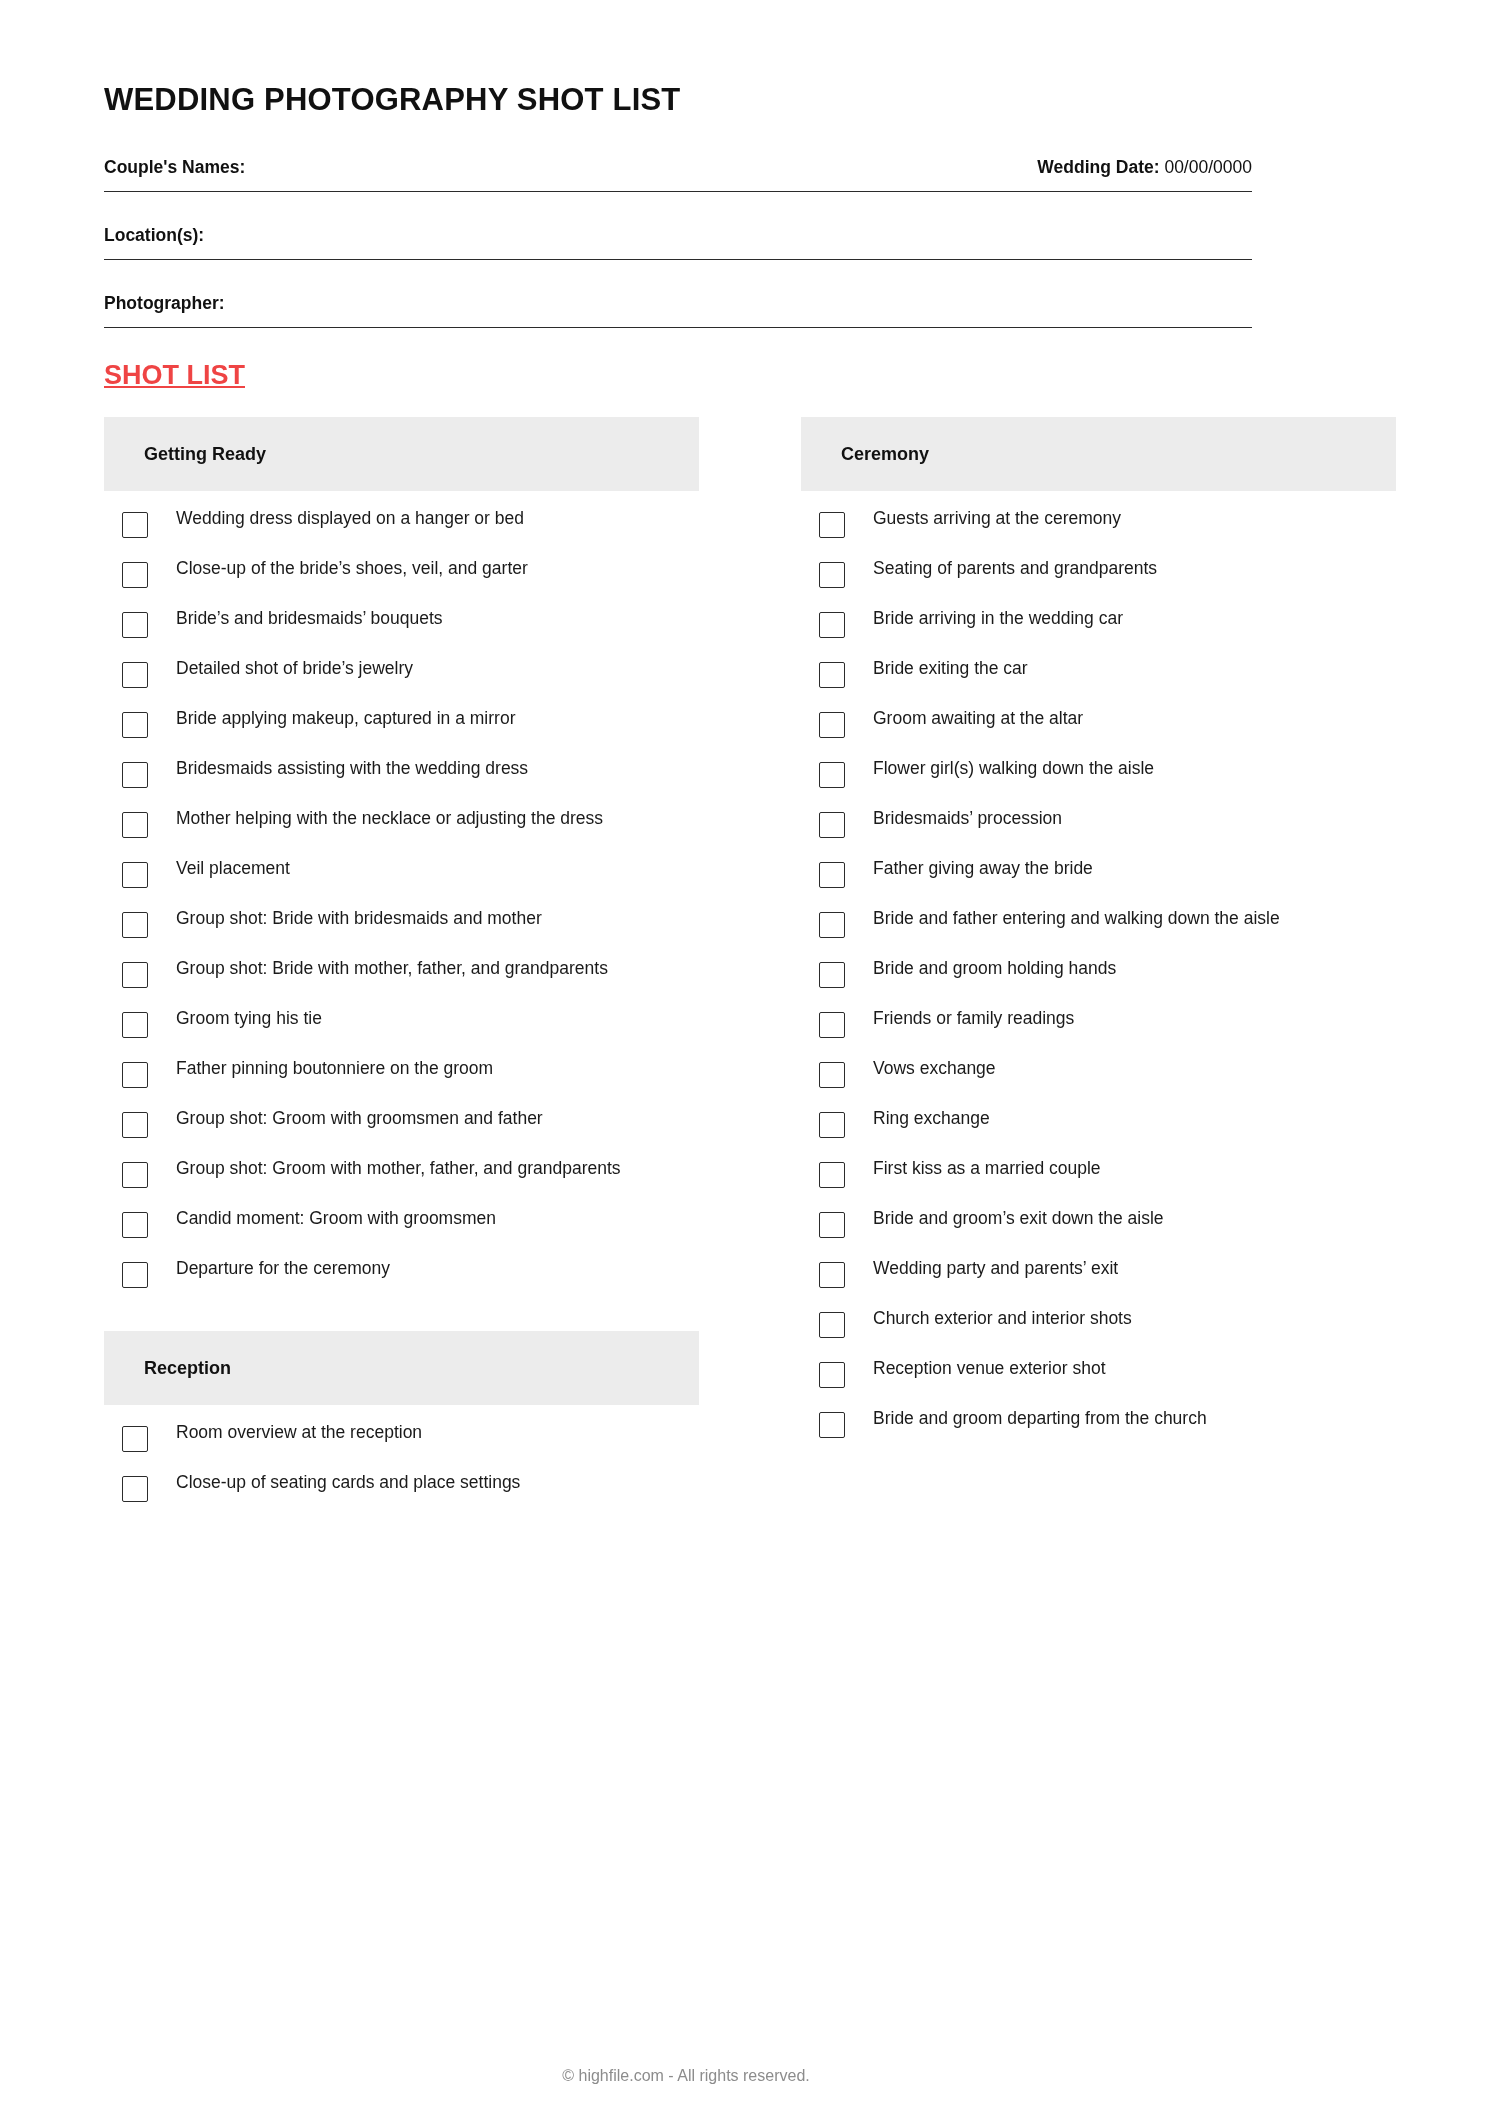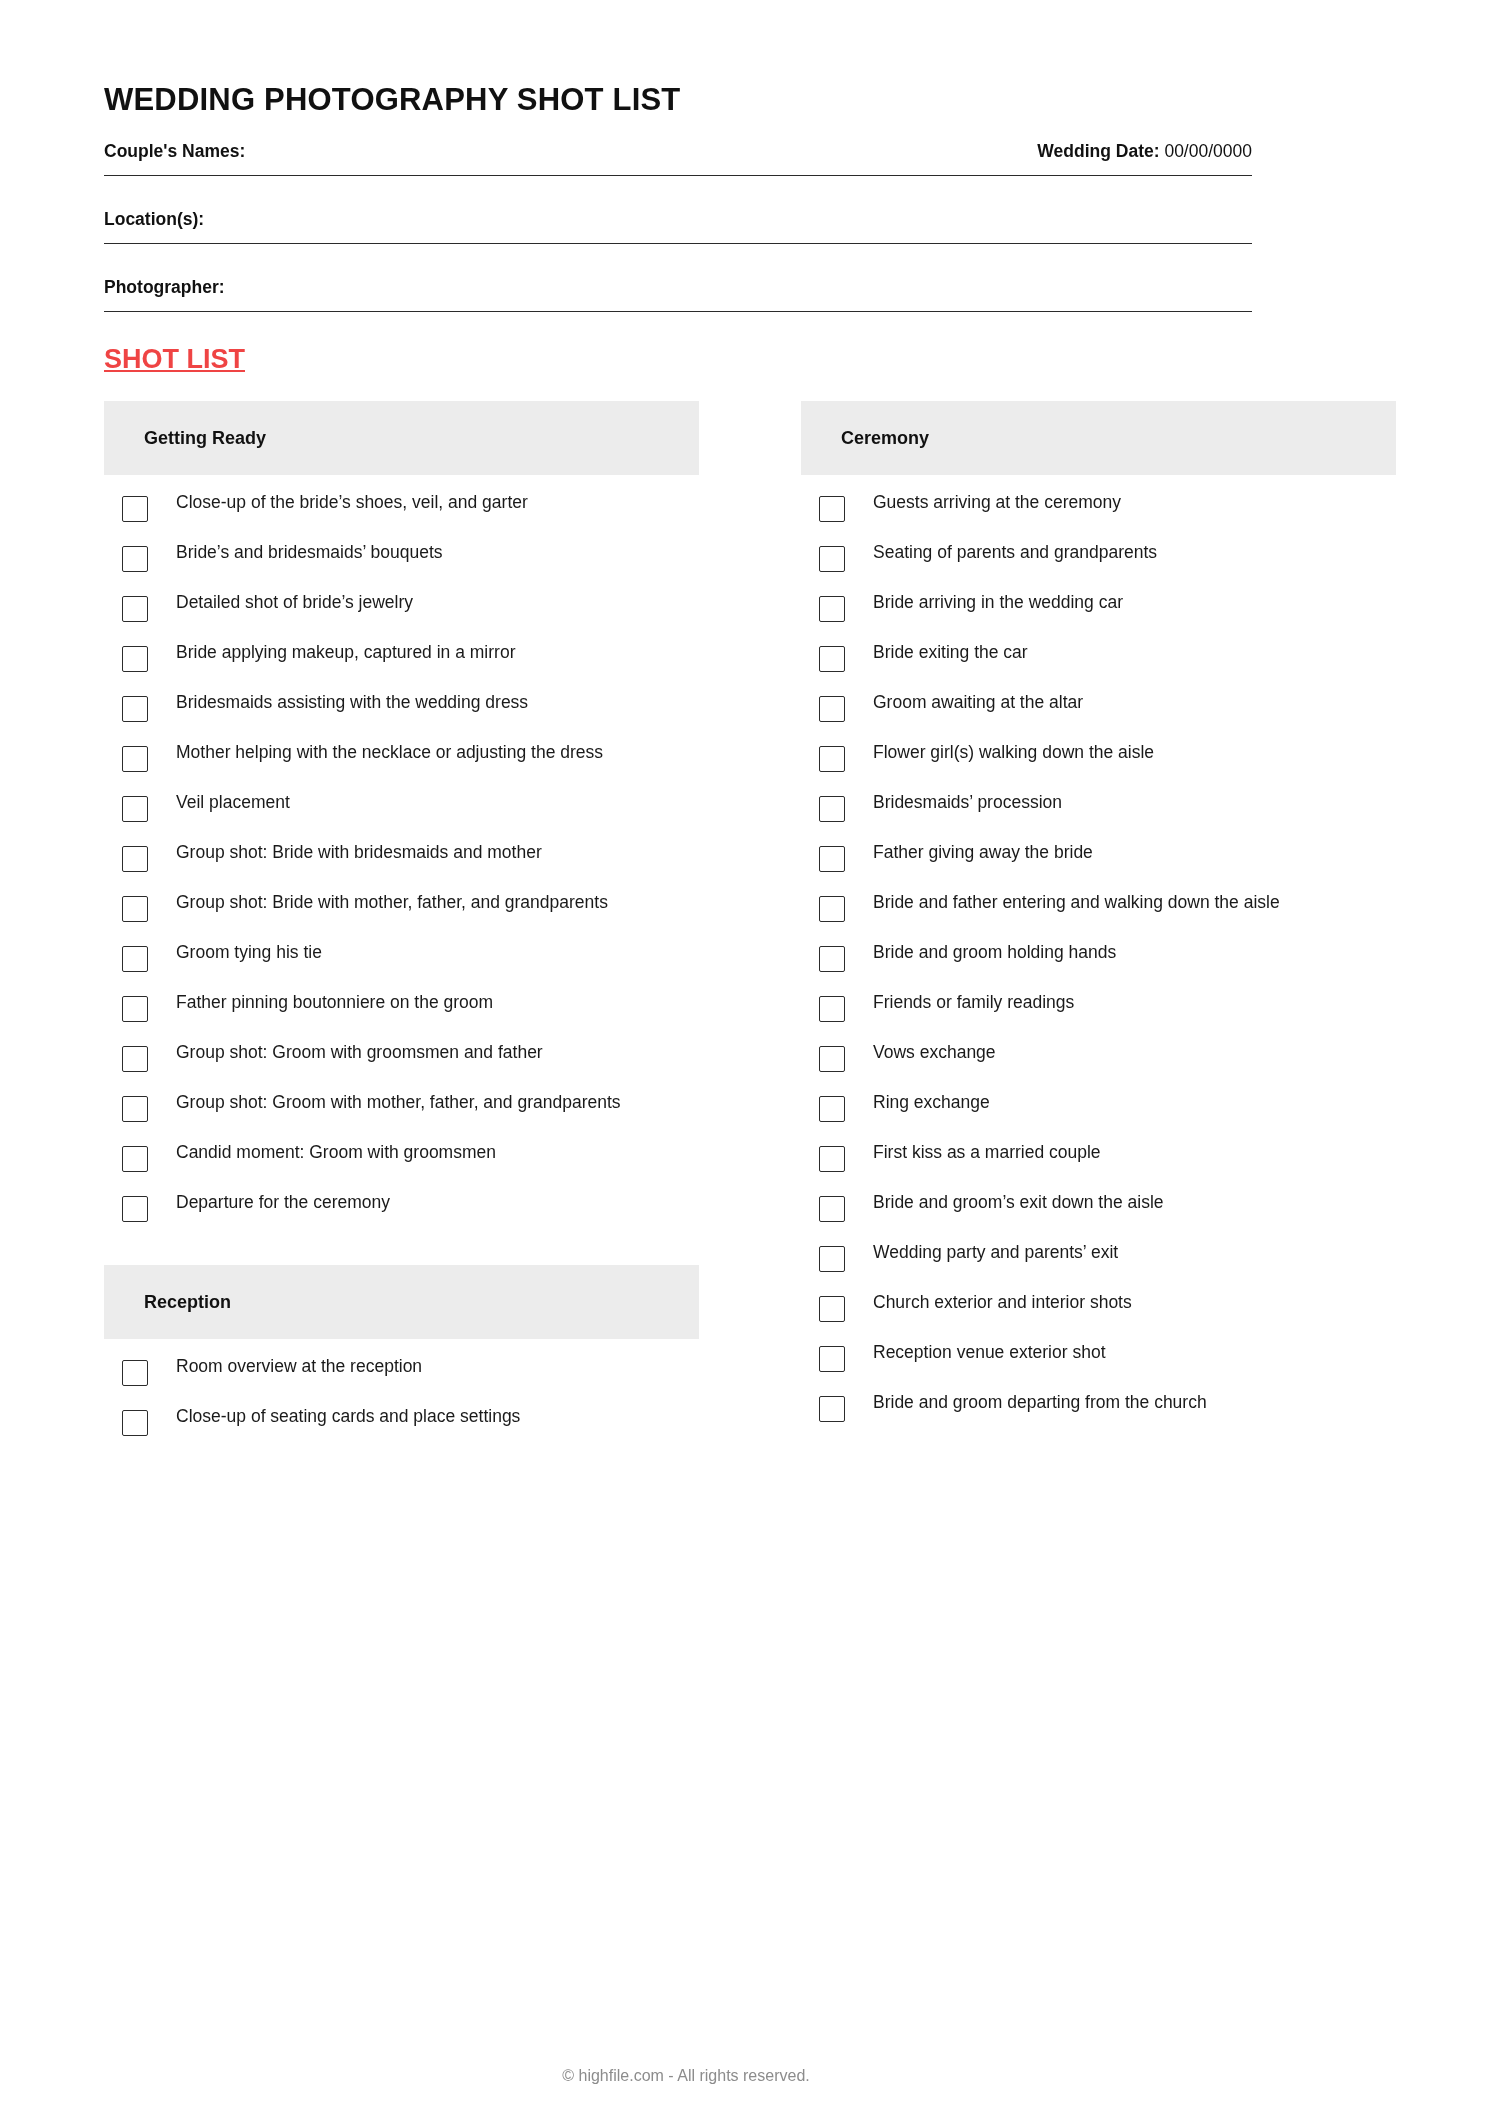--- a/index.html
+++ b/index.html
@@ -24,21 +24,21 @@
   .doc-title {
     font-size: 31px;
     font-weight: bold;
     letter-spacing: 0.2px;
     margin: 10px 0 0 0;
     color: #111;
   }
 
   
   .meta-block {
-    margin-top: 18px;
+    margin-top: 34px;
   }
   .meta-row {
     display: flex;
     align-items: flex-end;
     justify-content: space-between;
     border-bottom: 1.4px solid #2b2b2b;
     padding-bottom: 13px;
     margin-bottom: 28px;
     min-height: 26px;
   }
@@ -170,20 +170,24 @@
   <div class="columns">
 
     <div class="col">
 
       <div class="group-header">
         <span>Getting Ready</span>
       </div>
       <ul class="items">
         <li class="item">
           <span class="checkbox"></span>
+          <span class="item-label">Wedding dress displayed on a hanger or bed</span>
+        </li>
+        <li class="item">
+          <span class="checkbox"></span>
           <span class="item-label">Close-up of the bride’s shoes, veil, and garter</span>
         </li>
         <li class="item">
           <span class="checkbox"></span>
           <span class="item-label">Bride’s and bridesmaids’ bouquets</span>
         </li>
         <li class="item">
           <span class="checkbox"></span>
           <span class="item-label">Detailed shot of bride’s jewelry</span>
         </li>

